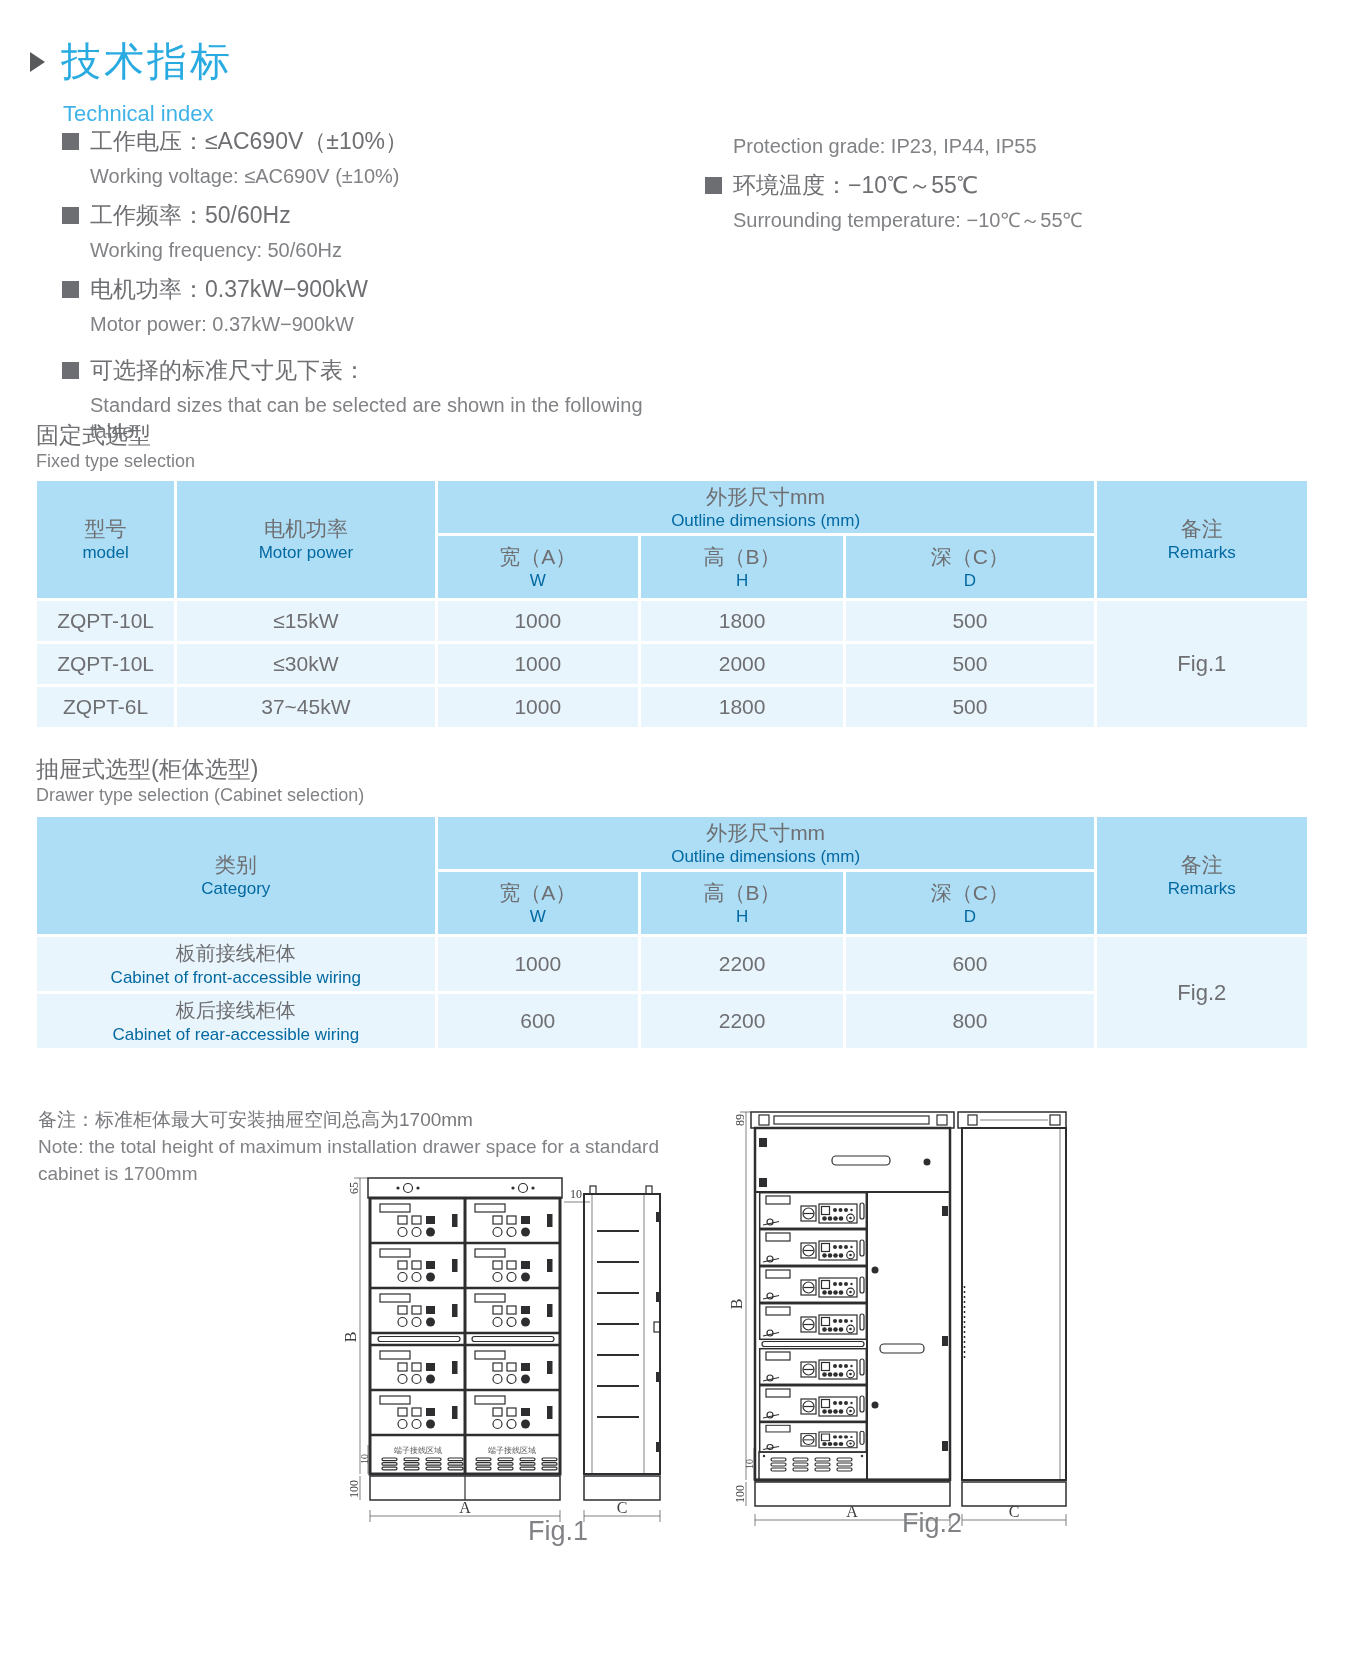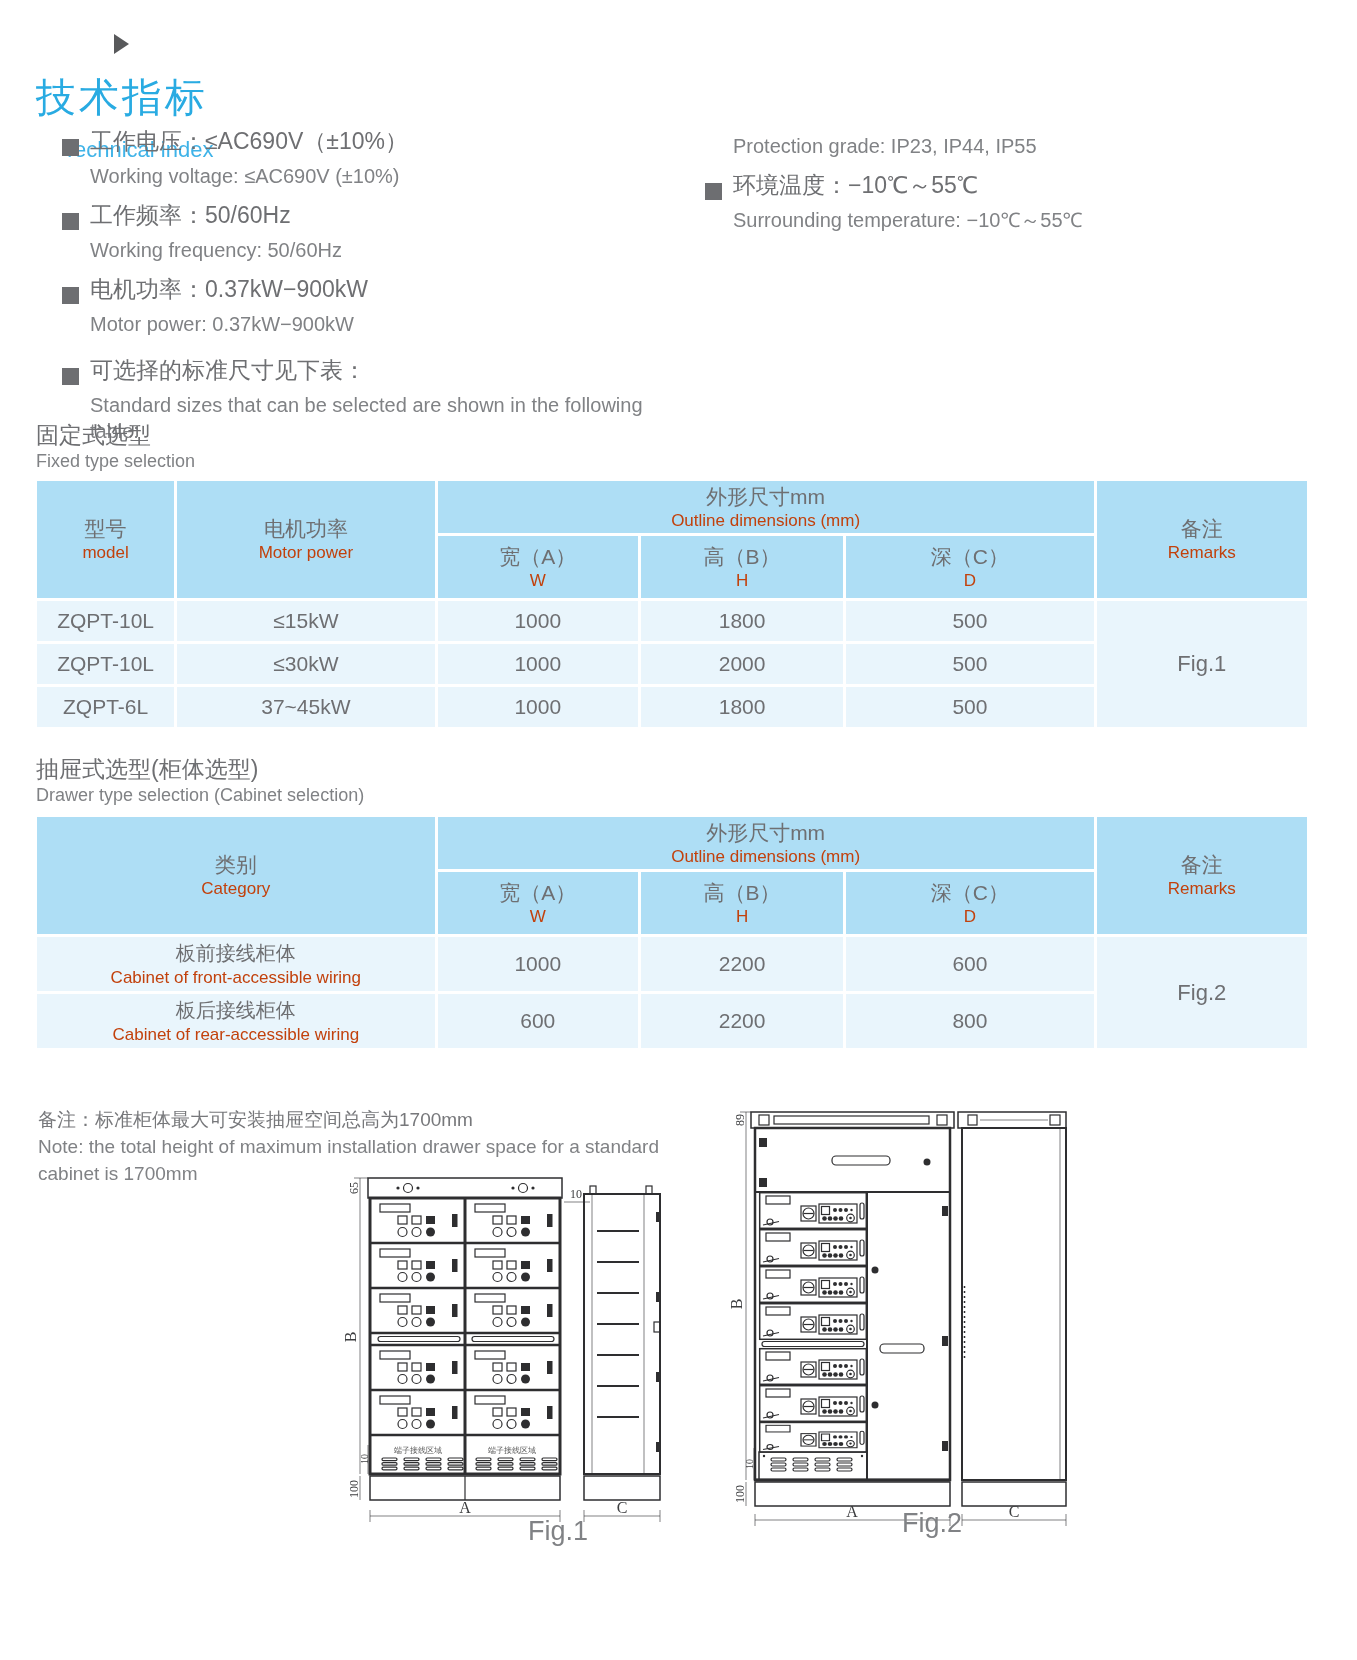--- a/index.html
+++ b/index.html
@@ -1,48 +1,48 @@
 <!DOCTYPE html>
 <html><head>
 <meta charset="utf-8">
 <style>
   html,body{margin:0;padding:0;background:#fff;}
   #page{position:relative;width:1357px;height:1660px;background:#ffffff;overflow:hidden;
         font-family:"Liberation Sans",sans-serif;color:#6e6f72;}
 
   
   .hdr{position:absolute;left:30px;top:34px;}
-  .hdr-row{display:flex;align-items:center;gap:16px;flex-direction:column;}
+  .hdr-row{display:flex;align-items:center;gap:16px;}
   .tri{width:0;height:0;border-left:15px solid #58595b;border-top:10px solid transparent;border-bottom:10px solid transparent;}
   .title-zh{font-size:40px;color:#29abe2;letter-spacing:3px;}
   .title-en{margin:12px 0 0 33px;font-size:22px;color:#3fb3e8;}
 
   
   .specs{position:absolute;width:620px;}
   .sp-left{left:62px;top:126px;}
   .sp-right{left:705px;top:126px;width:600px;}
   .sp-item{margin-bottom:11px;}
-  .sp-zh{display:flex;align-items:flex-end;gap:11px;font-size:23px;color:#6e6f72;line-height:30px;}
+  .sp-zh{display:flex;align-items:center;gap:11px;font-size:23px;color:#6e6f72;line-height:30px;}
   .sq{flex:0 0 auto;width:17px;height:17px;background:#6d6e71;}
   .sp-en{margin:7px 0 0 28px;font-size:20px;color:#808285;line-height:26px;}
 
   
   .seclab{position:absolute;left:36px;}
   .seclab .z{font-size:23px;color:#6e6f72;line-height:26px;}
   .seclab .e{font-size:18px;color:#808285;line-height:26px;}
   .sec1{top:422px;} .sec2{top:756px;}
 
   
   table.spec{position:absolute;left:34px;border-collapse:separate;border-spacing:3px;table-layout:fixed;width:1276px;}
   .t1{top:478px;} .t2{top:814px;}
   table.spec th,table.spec td{text-align:center;vertical-align:middle;font-weight:normal;padding:0;margin-top:48px;}
   .hd{background:#aedef5;color:#6e6f72;}
   .bd{background:#e9f5fc;color:#6e6f72;}
   .zl{font-size:21px;line-height:27px;}
-  .el{font-size:17px;line-height:22px;color:#c2410c;}
+  .el{font-size:17px;line-height:22px;color:#0369a1;}
   .rowg{height:52px;} .rows{height:62px;}
   .t1 .data{height:40px;font-size:21px;}
   .t2 .data{height:54px;font-size:21px;}
   .catcell .zl{font-size:20px;}
   .figcell{font-size:22px;}
 
   
   .notes{position:absolute;left:38px;top:1106px;width:680px;}
   .notes .z{font-size:19px;color:#77787b;line-height:27px;}
   .notes .e{font-size:19px;color:#808285;line-height:27px;}

